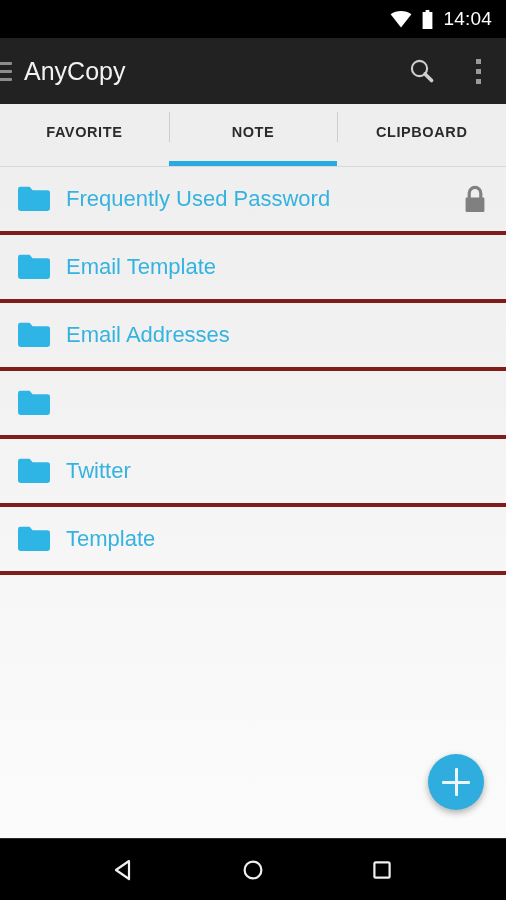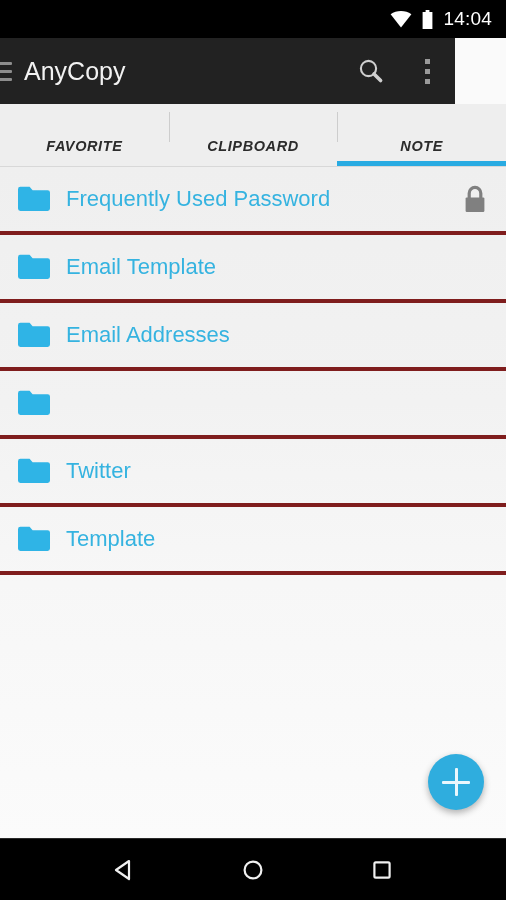--- a/index.html
+++ b/index.html
@@ -43,21 +43,21 @@
     color: #ffffff;
     font-size: 19px;
     letter-spacing: 0.2px;
     margin-left: 0;
   }
 
   
   .toolbar {
     position: absolute;
     top: 38px; left: 0;
-    width: 455px;
+    width: 506px;
     height: 66px;
     background: #222222;
     display: flex;
     align-items: center;
     box-sizing: border-box;
   }
   .nav-hamburger {
     width: 22px;
     height: 66px;
     margin-left: -10px;
@@ -112,23 +112,22 @@
     display: flex;
     box-sizing: border-box;
     border-bottom: 1px solid #d8d8d8;
   }
   .tab {
     flex: 1 1 0;
     position: relative;
     display: flex;
     align-items: flex-start;
     justify-content: center;
-    padding-top: 34px;
-    box-sizing: border-box;
-    font-style: italic;
+    padding-top: 20px;
+    box-sizing: border-box;
   }
   .tab + .tab::before {
     content: "";
     position: absolute;
     left: 0; top: 8px;
     width: 1px; height: 30px;
     background: #cdcdcd;
   }
   .tab-label {
     font-size: 14.5px;
@@ -273,26 +272,26 @@
           <i></i>
           <i></i>
       </div>
     </div>
   </div>
 
   <div class="tabbar">
     <div class="tab">
       <span class="tab-label">FAVORITE</span>
     </div>
-    <div class="tab">
-      <span class="tab-label">CLIPBOARD</span>
-    </div>
     <div class="tab active">
       <span class="tab-label">NOTE</span>
       <span class="tab-indicator"></span>
+    </div>
+    <div class="tab">
+      <span class="tab-label">CLIPBOARD</span>
     </div>
   </div>
 
   <div class="content-bg"></div>
 
   <div class="list">
 
     <div class="row">
       <svg class="folder-icon" viewBox="0 0 32 26">
         <path d="M0 3.2 A2.4 2.4 0 0 1 2.4 0.8 H11.6 L14.6 4.2 H29.6 A2.4 2.4 0 0 1 32 6.6 V22.6 A2.4 2.4 0 0 1 29.6 25 H2.4 A2.4 2.4 0 0 1 0 22.6 Z" fill="#2fb4e6"></path>

